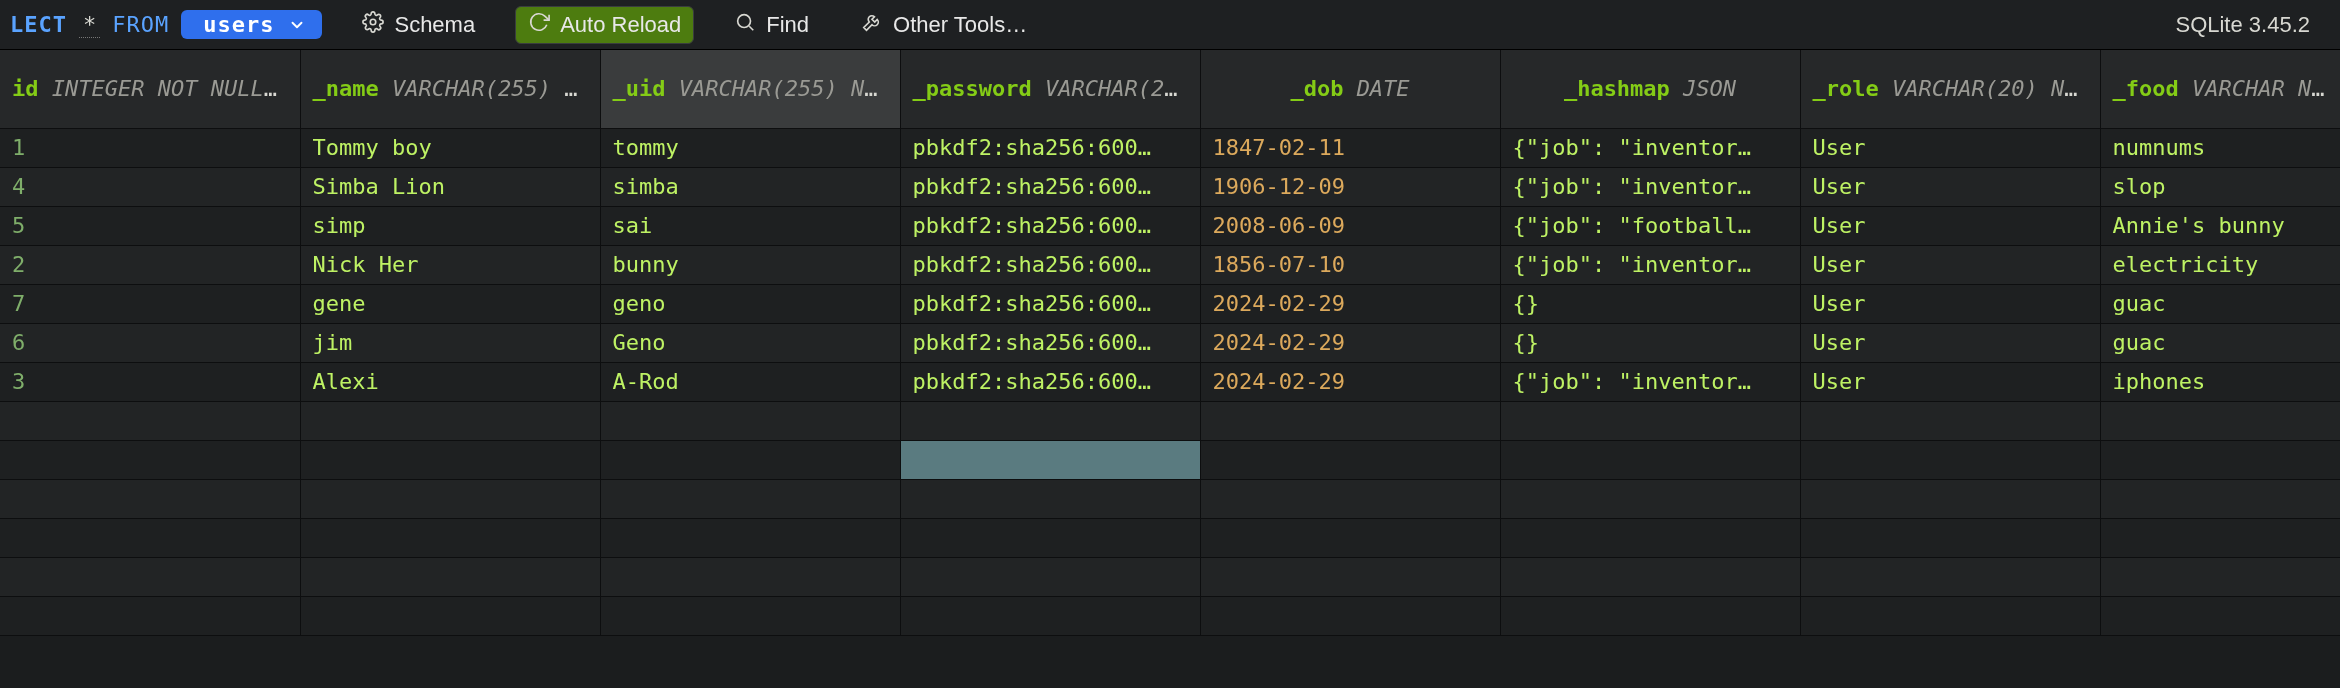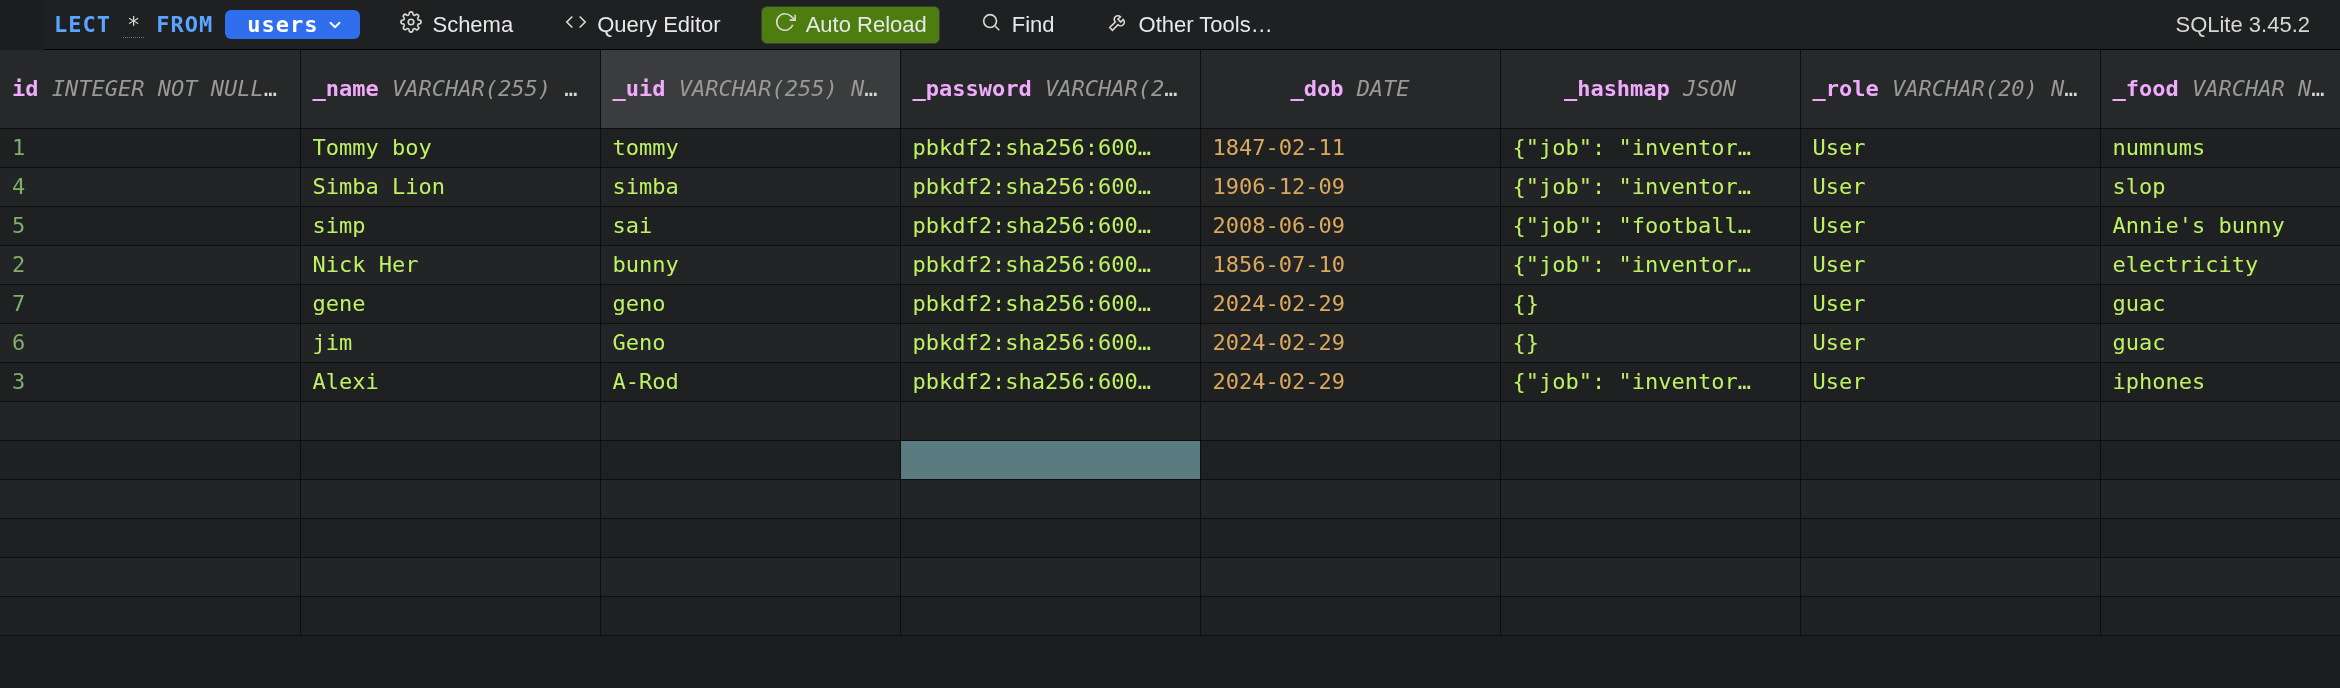--- a/index.html
+++ b/index.html
@@ -19,36 +19,35 @@
     align-items: center;
     height: 50px;
     padding: 0 10px;
     gap: 28px;
     background: #1e2022;
     border-bottom: 1px solid #000;
     font-family: -apple-system, 'Segoe UI', sans-serif;
     font-size: 22px;
     color: #e8e8e8;
     white-space: nowrap;
-    margin-left: 44px;
   }
   .toolbar .sql-fragment {
     display: flex;
     align-items: center;
     gap: 12px;
     font-family: ui-monospace, 'SF Mono', Menlo, Consolas, monospace;
     font-size: 22px;
   }
   .kw-select { color: #5aa3ff; font-weight: 600; letter-spacing: 1px; }
   .kw-star   { color: #d8d8d2; padding: 0 4px; border-bottom: 1px dotted #777; }
-  .kw-from   { color: #5aa3ff; font-weight: 700; letter-spacing: 1px; }
+  .kw-from   { color: #5aa3ff; font-weight: 400; letter-spacing: 1px; }
   .table-pill {
     display: inline-flex;
     align-items: center;
-    gap: 8px;
+    gap: 14px;
     background: #2f6fed;
     color: #fff;
     padding: 2px 16px 2px 22px;
     border-radius: 6px;
     font-weight: 600;
     letter-spacing: 1px;
   }
   .table-pill .chevron {
     width: 18px; height: 18px;
     display: inline-flex; align-items: center; justify-content: center;
@@ -101,21 +100,21 @@
     background: #262829;
     height: 78px;
     vertical-align: middle;
     text-align: center;
     font-weight: 400;
     line-height: 1.25;
   }
   .grid thead th.sorted {
     background: #3a3c3d;
   }
-  .col-name { color: #f0abfc; font-weight: 600; }
+  .col-name { color: #84cc16; font-weight: 600; }
   .col-type { color: #9a9a94; font-style: italic; }
 
   .grid tbody tr:nth-child(odd)  td { background: #1e2021; }
   .grid tbody tr:nth-child(even) td { background: #222425; }
   .grid tbody tr.empty td { color: transparent; }
 
   .c-id     { color: #7fae6a; text-align: left; padding-left: 18px; }
   .c-txt    { color: #bef264; text-align: left; }
   .c-date   { color: #dca95c; text-align: left; }
 
@@ -156,29 +155,20 @@
   <div class="btn">
     <span>
       <svg viewBox="0 0 24 24">
           <circle cx="12" cy="12" r="3"></circle>
           <path d="M19.4 15a1.7 1.7 0 0 0 .34 1.87l.06.06a2 2 0 1 1-2.83 2.83l-.06-.06A1.7 1.7 0 0 0 15 19.4a1.7 1.7 0 0 0-1 1.56V21a2 2 0 1 1-4 0v-.09A1.7 1.7 0 0 0 9 19.4a1.7 1.7 0 0 0-1.87.34l-.06.06a2 2 0 1 1-2.83-2.83l.06-.06A1.7 1.7 0 0 0 4.6 15a1.7 1.7 0 0 0-1.56-1H3a2 2 0 1 1 0-4h.09A1.7 1.7 0 0 0 4.6 9a1.7 1.7 0 0 0-.34-1.87l-.06-.06A2 2 0 1 1 7.03 4.24l.06.06A1.7 1.7 0 0 0 9 4.6a1.7 1.7 0 0 0 1-1.56V3a2 2 0 1 1 4 0v.09c0 .67.39 1.27 1 1.51a1.7 1.7 0 0 0 1.87-.34l.06-.06a2 2 0 1 1 2.83 2.83l-.06.06A1.7 1.7 0 0 0 19.4 9c.24.61.84 1 1.51 1H21a2 2 0 1 1 0 4h-.09a1.7 1.7 0 0 0-1.51 1z"></path>
         </svg>
     </span>
     <span>Schema</span>
   </div>
 
-  <div class="btn">
-    <span>
-      <svg viewBox="0 0 24 24">
-          <polyline points="16 18 22 12 16 6"></polyline>
-          <polyline points="8 6 2 12 8 18"></polyline>
-        </svg>
-    </span>
-    <span>Query Editor</span>
-  </div>
 
   <div class="btn boxed">
     <span>
       <svg viewBox="0 0 24 24">
           <polyline points="23 4 23 10 17 10"></polyline>
           <path d="M20.49 15a9 9 0 1 1-2.12-9.36L23 10"></path>
         </svg>
     </span>
     <span>Auto Reload</span>
   </div>

